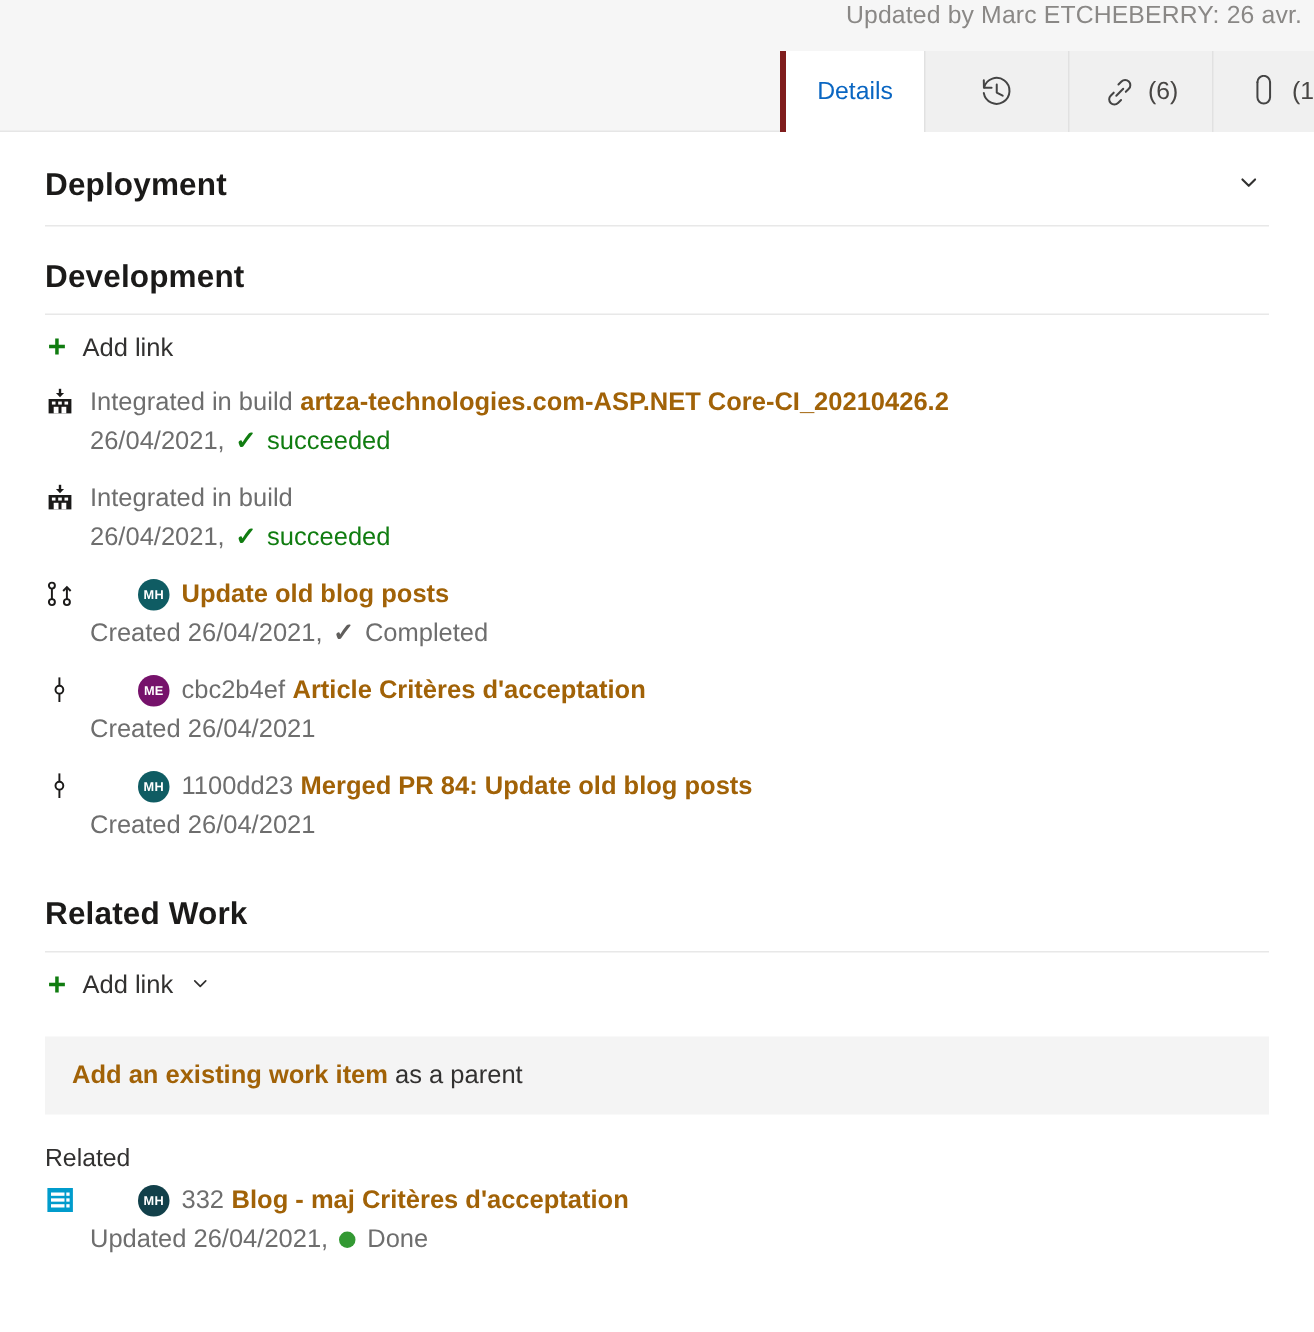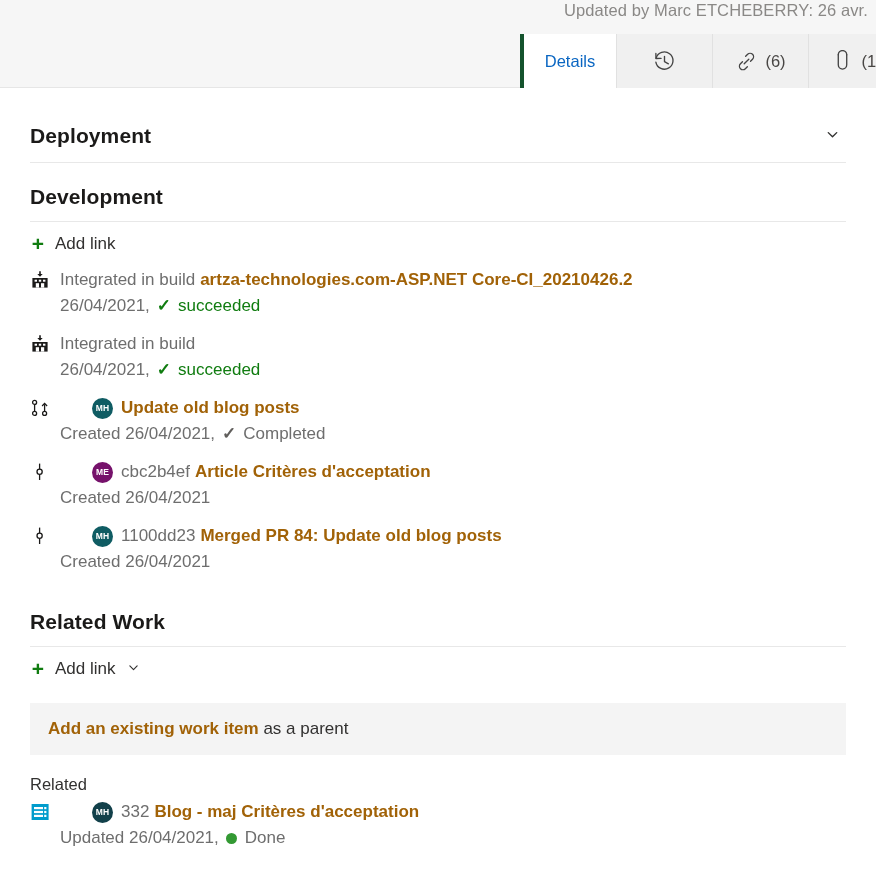--- a/index.html
+++ b/index.html
@@ -29,28 +29,28 @@
   .tab {
     display: flex; align-items: center; justify-content: center;
     height: 54px; background: #f0f0f0;
     border-left: 1px solid #e1e1e1;
     font-size: 16.5px; color: #444; position: relative;
     padding: 0 10px; min-width: 96px;
   }
   .tab:first-child { border-left: none; }
   .tab.active {
     background: #ffffff; color: #0a66c2;
-    border-left: 4px solid #14532d;
+    border-left: 4px solid #7f1d1d;
     align-items: center;
   }
   .tab .count { color: #484644; margin-left: 7px; font-size: 16.5px; }
   .tab svg { display:block; }
 
   
-  .body { position: absolute; left: 0; top: 100px; width: 876px; }
+  .body { position: absolute; left: 0; top: 88px; width: 876px; }
 
   .section-title {
     font-size: 21px; color: #1b1a19; font-weight: 600;
     letter-spacing: .1px;
   }
   .sec-head {
     position: relative; margin: 0 30px; padding: 22px 0 12px 0;
     border-bottom: 1px solid #e8e8e8;
     display: flex; align-items: center; justify-content: space-between;
   }

